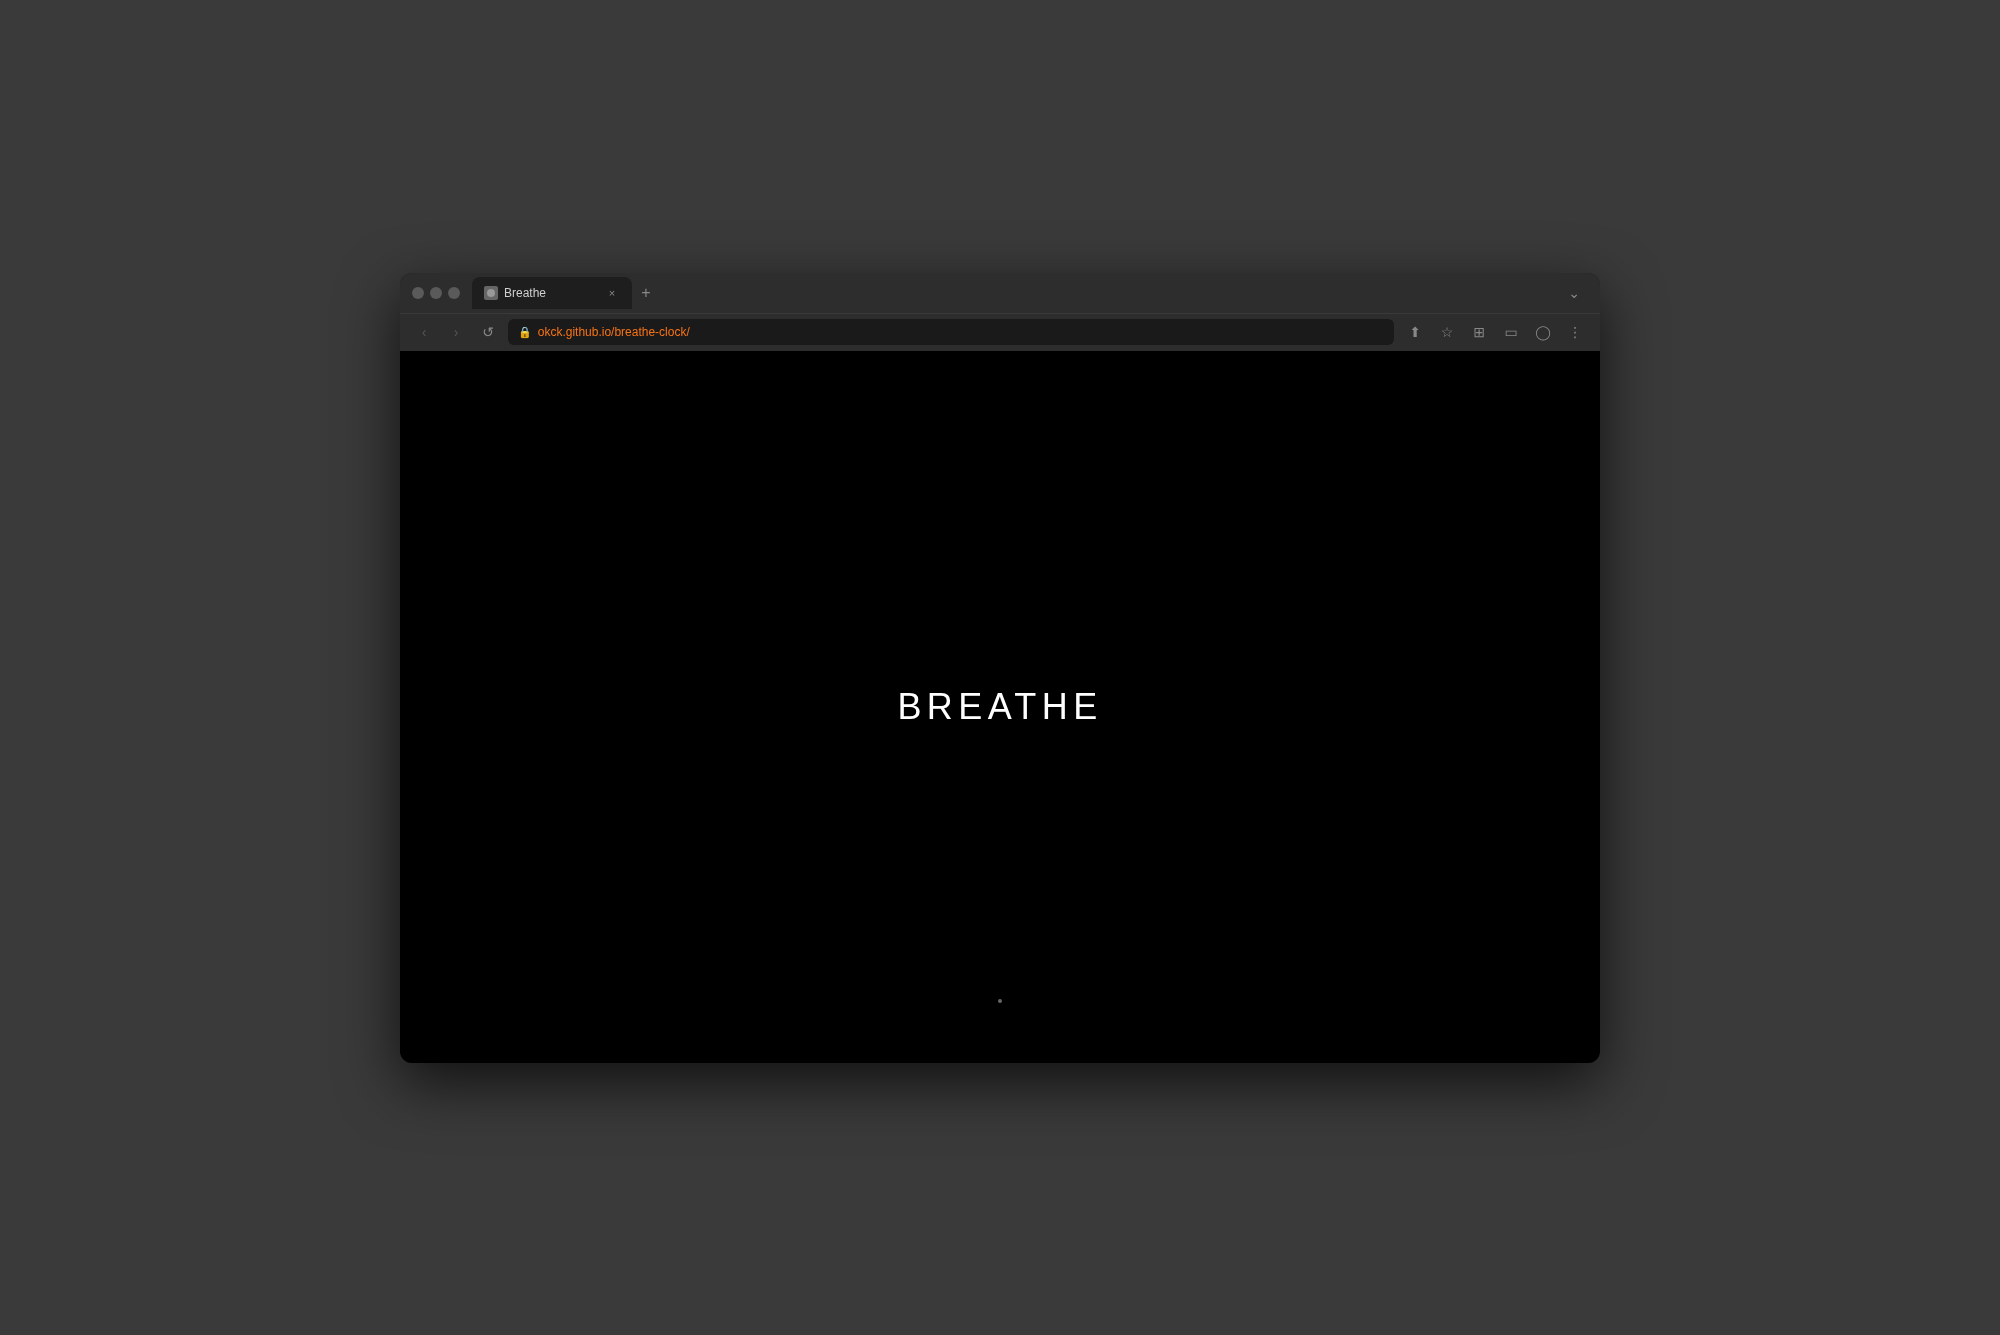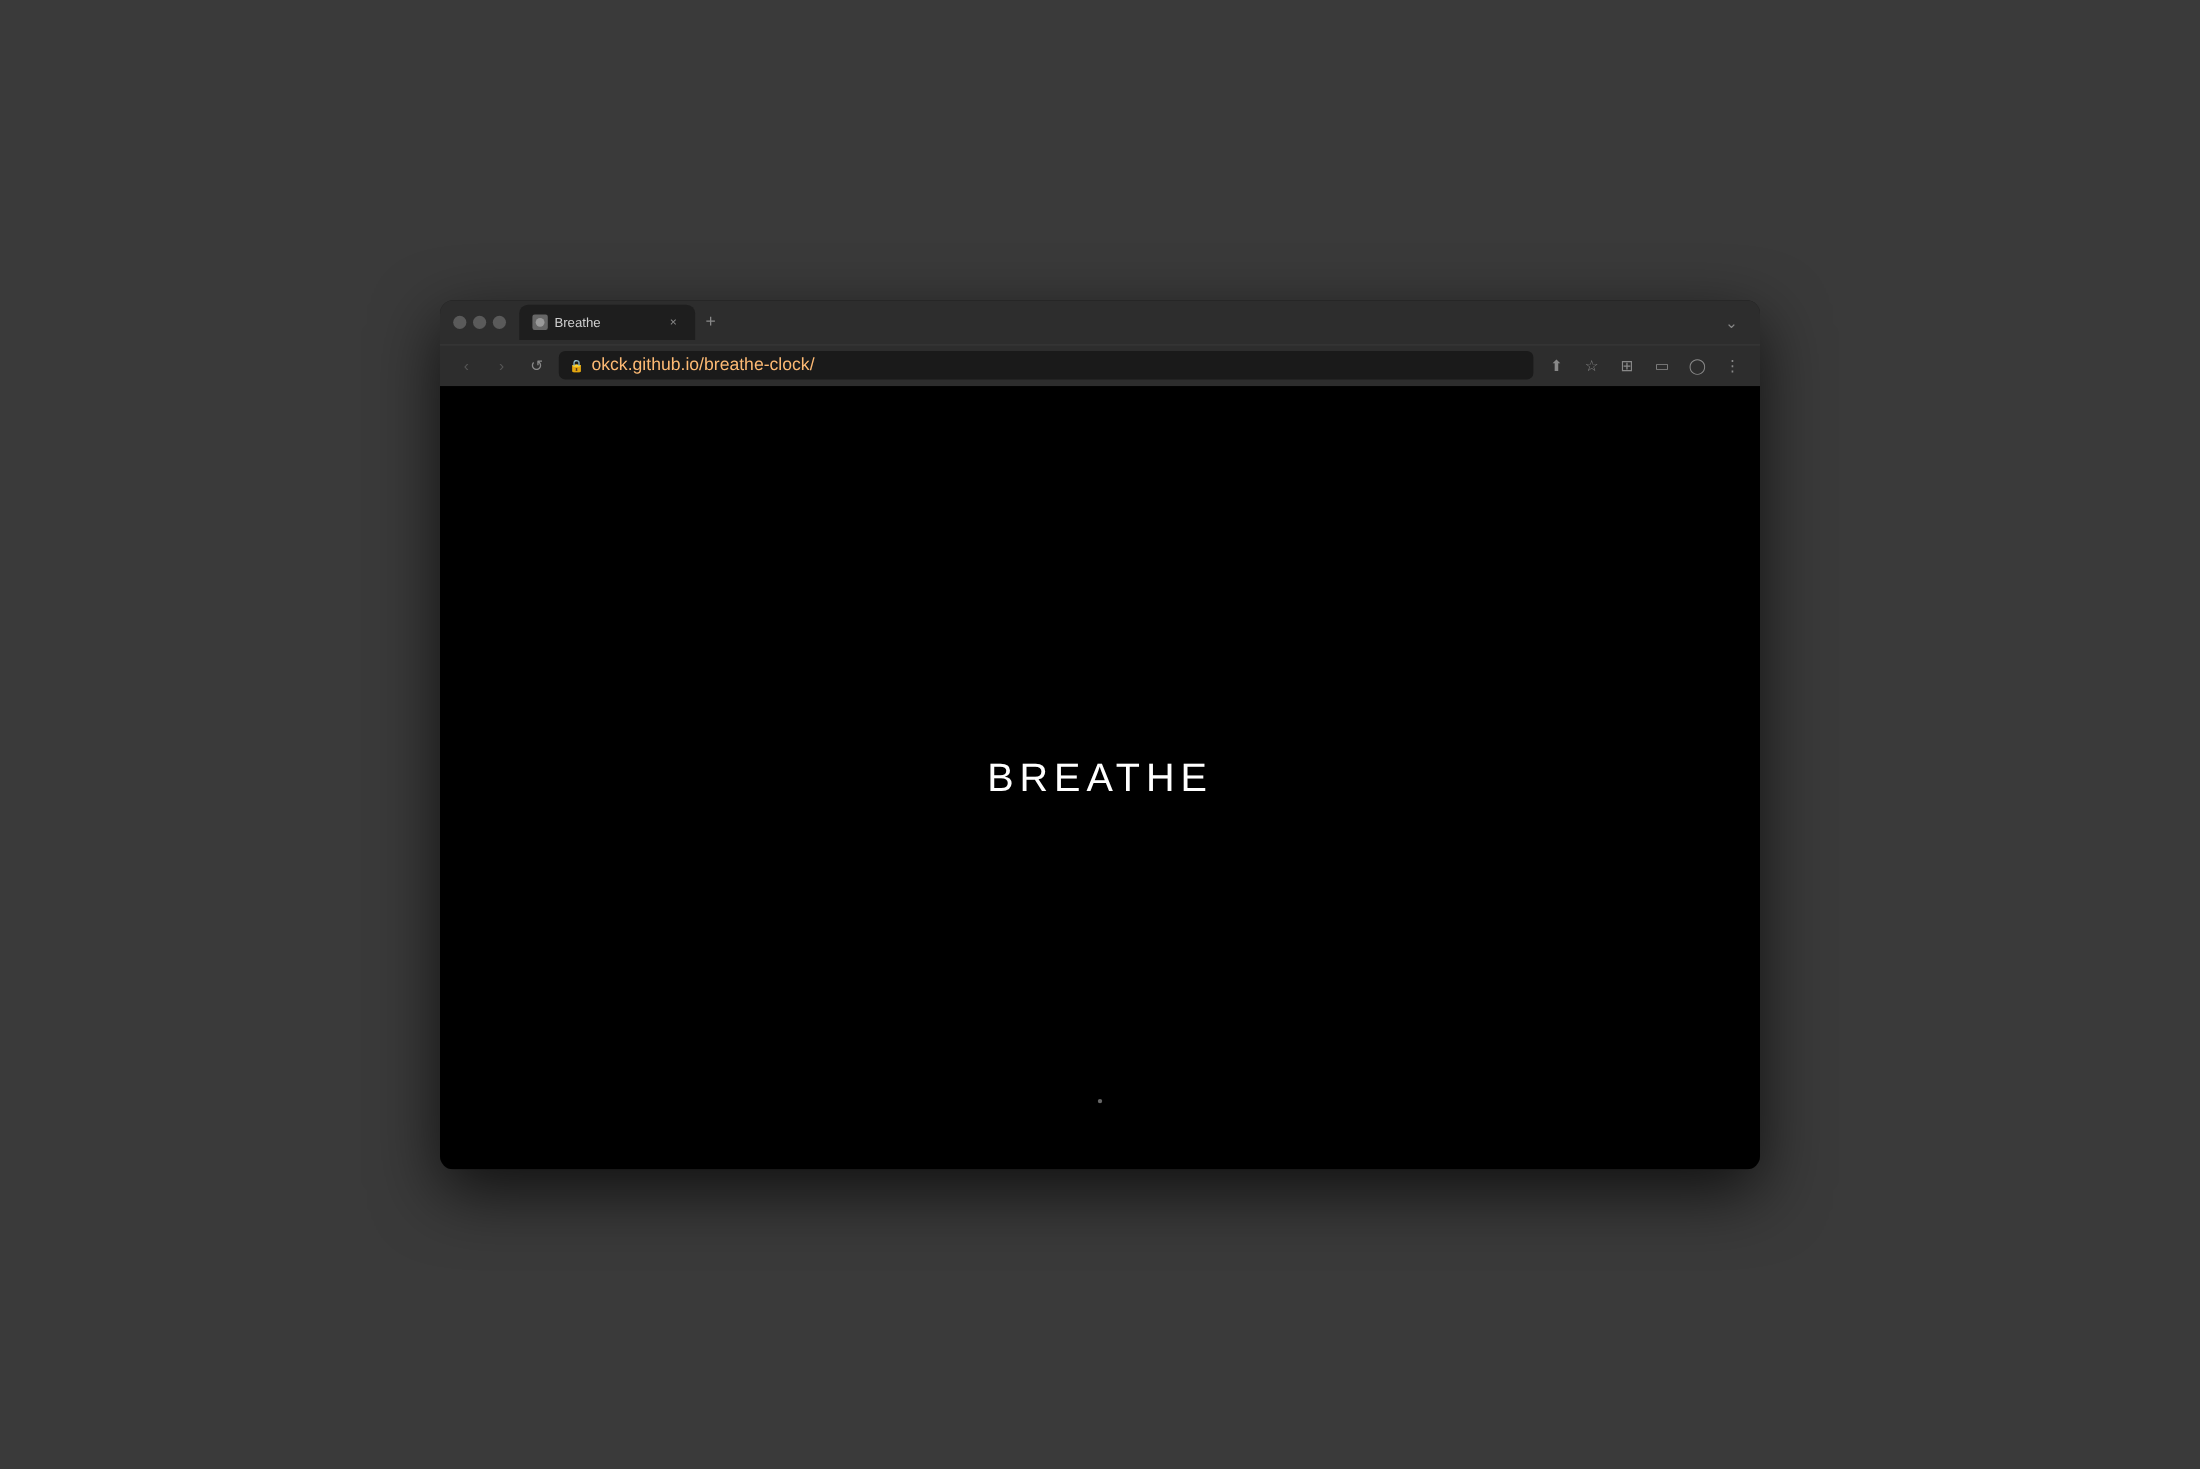--- a/index.html
+++ b/index.html
@@ -174,22 +174,22 @@
       padding: 0 10px;
       gap: 6px;
     }
 
     .lock-icon {
       color: #888;
       font-size: 11px;
     }
 
     .url-text {
-      font-size: 16px;
-      color: #fdba74;
+      font-size: 12px;
+      color: #f97316;
       flex: 1;
     }
 
     .toolbar-icons {
       display: flex;
       align-items: center;
       gap: 6px;
     }
 
     .toolbar-icon {

